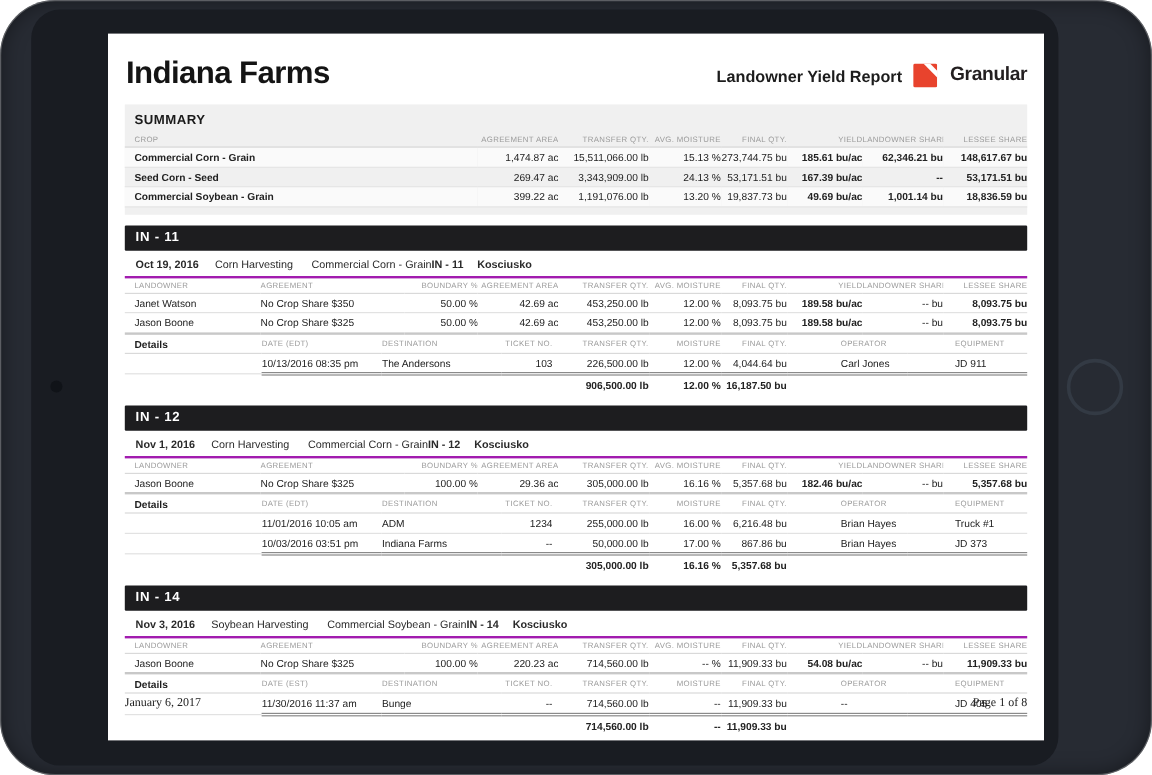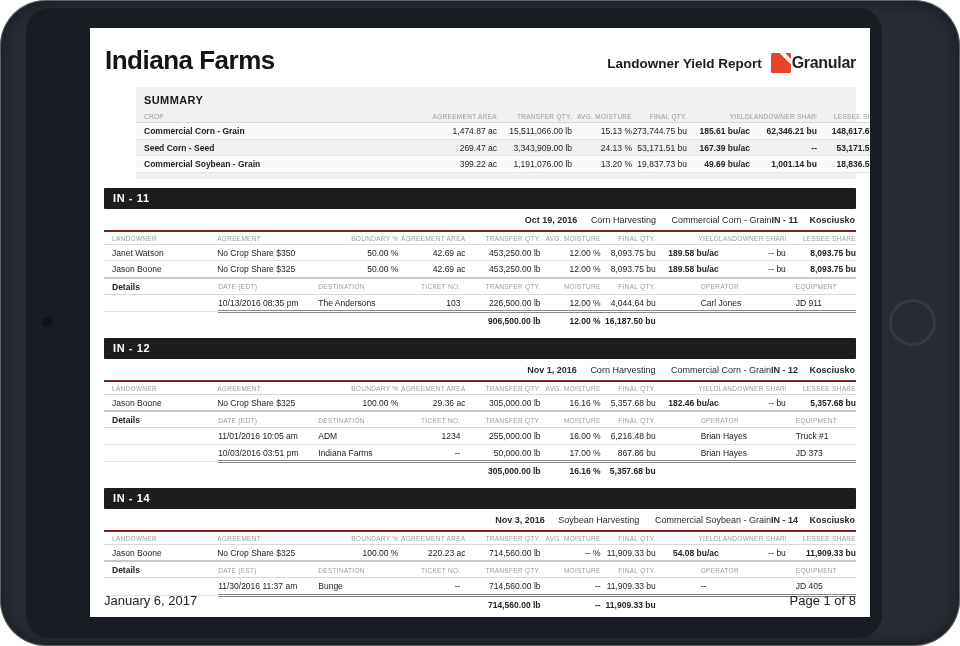--- a/index.html
+++ b/index.html
@@ -10,58 +10,58 @@
   .screen { position:absolute; left:26px; top:8px; width:856px; height:630px; background:#191c22; border-radius:24px; }
   .camera { position:absolute; left:42px; top:317px; width:10px; height:10px; border-radius:50%; background:#101318; }
   .home   { position:absolute; left:889px; top:299px; width:47px; height:47px; border-radius:50%; border:3px solid #333a44; background:transparent; }
 
   .page { position:absolute; left:90px; top:28px; width:780px; height:589px; background:#fff; padding:0 14px; overflow:hidden; color:#1b1b1b; }
 
   .report-header { display:flex; justify-content:space-between; align-items:flex-end; padding:17px 0 9px 0; }
   .farm-name { font-size:26px; font-weight:bold; letter-spacing:-0.5px; color:#141414; padding-left:1px; }
   .header-right { display:flex; align-items:center; gap:9px; padding-bottom:3px; }
   .report-title { font-size:13.5px; font-weight:bold; color:#1c1c1c; }
-  .brand { display:flex; align-items:center; gap:1px; }
+  .brand { display:flex; align-items:center; gap:11px; }
   .brand-name { font-size:16px; font-weight:bold; color:#231f20; letter-spacing:-0.3px; }
 
-  .summary { background:#f0f0f0; padding:0 0 6px 0; margin-top:2px;margin-left:32px; }
+  .summary { background:#f0f0f0; padding:0 0 6px 0; margin-top:2px; }
   .summary-title { font-size:11px; font-weight:bold; letter-spacing:0.4px; padding:7px 8px 4px 8px; color:#1a1a1a; }
 
   table { width:100%; border-collapse:collapse; table-layout:fixed; }
   th { font-size:6.5px; font-weight:normal; color:#9a9a9a; letter-spacing:0.3px; padding:3px 0 2px 0;
        border-bottom:1px solid #d9d9d9; text-align:right; white-space:nowrap; overflow:hidden; }
   td { font-size:8.5px; color:#222; padding:3px 0 2.5px 0; border-bottom:1px solid #e2e2e2;
        text-align:right; white-space:nowrap; overflow:hidden; }
   th.l, td.l { text-align:left; }
   td.b { font-weight:bold; }
   .pad1 { padding-left:8px; }
   .op  { padding-left:45px; }
   .eq  { padding-left:40px; }
 
   table.sum tbody tr:nth-child(odd) td { background:#fafafa; }
   table.sum tbody tr:nth-child(even) td { background:#f0f0f0; }
   table.sum td { border-bottom:1px solid #e6e6e6; }
 
   .bar { background:#1d1d1f; color:#fff; font-size:11px; font-weight:bold; letter-spacing:0.6px;
          height:21px; line-height:21px; padding:0 9px; margin-top:9px; border-radius:1px; }
-  .meta { display:flex; justify-content:flex-end; align-items:baseline;
-          padding:6px 1px 5px 9px; border-bottom:2px solid #7f1d1d; font-size:9px; color:#2a2a2a; }
+  .meta { display:flex; justify-content:flex-start; align-items:baseline;
+          padding:6px 1px 5px 9px; border-bottom:2px solid #a21caf; font-size:9px; color:#2a2a2a; }
   .meta-date { font-weight:bold; margin-right:11px; }
   .meta-activity { margin-right:13px; }
   .meta-field { font-weight:bold; margin-right:9px; }
   .meta-county { font-weight:bold; }
 
   table.lo tbody tr:last-child td { border-bottom:2px solid #c8c8c8; }
 
   table.det th.dl { font-size:8.5px; font-weight:bold; color:#1c1c1c; letter-spacing:0; }
   table.det tr.tot td { font-weight:bold; border-bottom:none; border-top:3px double #8a8a8a; }
   table.det tr.tot td:first-child { border-top:none; }
 
-  .page-footer { position:absolute; left:14px; right:14px; bottom:9px; display:flex;
-                 justify-content:space-between; font-size:13px; color:#222; }
+  .page-footer { position:absolute; left:14px; right:14px; bottom:26px; display:flex;
+                 justify-content:space-between; font-size:10px; color:#222;font-family:Liberation Serif, serif; }
 </style>
 </head>
 <body>
 
 <div class="stage">
   <div class="tablet"></div>
   <div class="screen"></div>
   <div class="camera"></div>
   <div class="home"></div>
 

